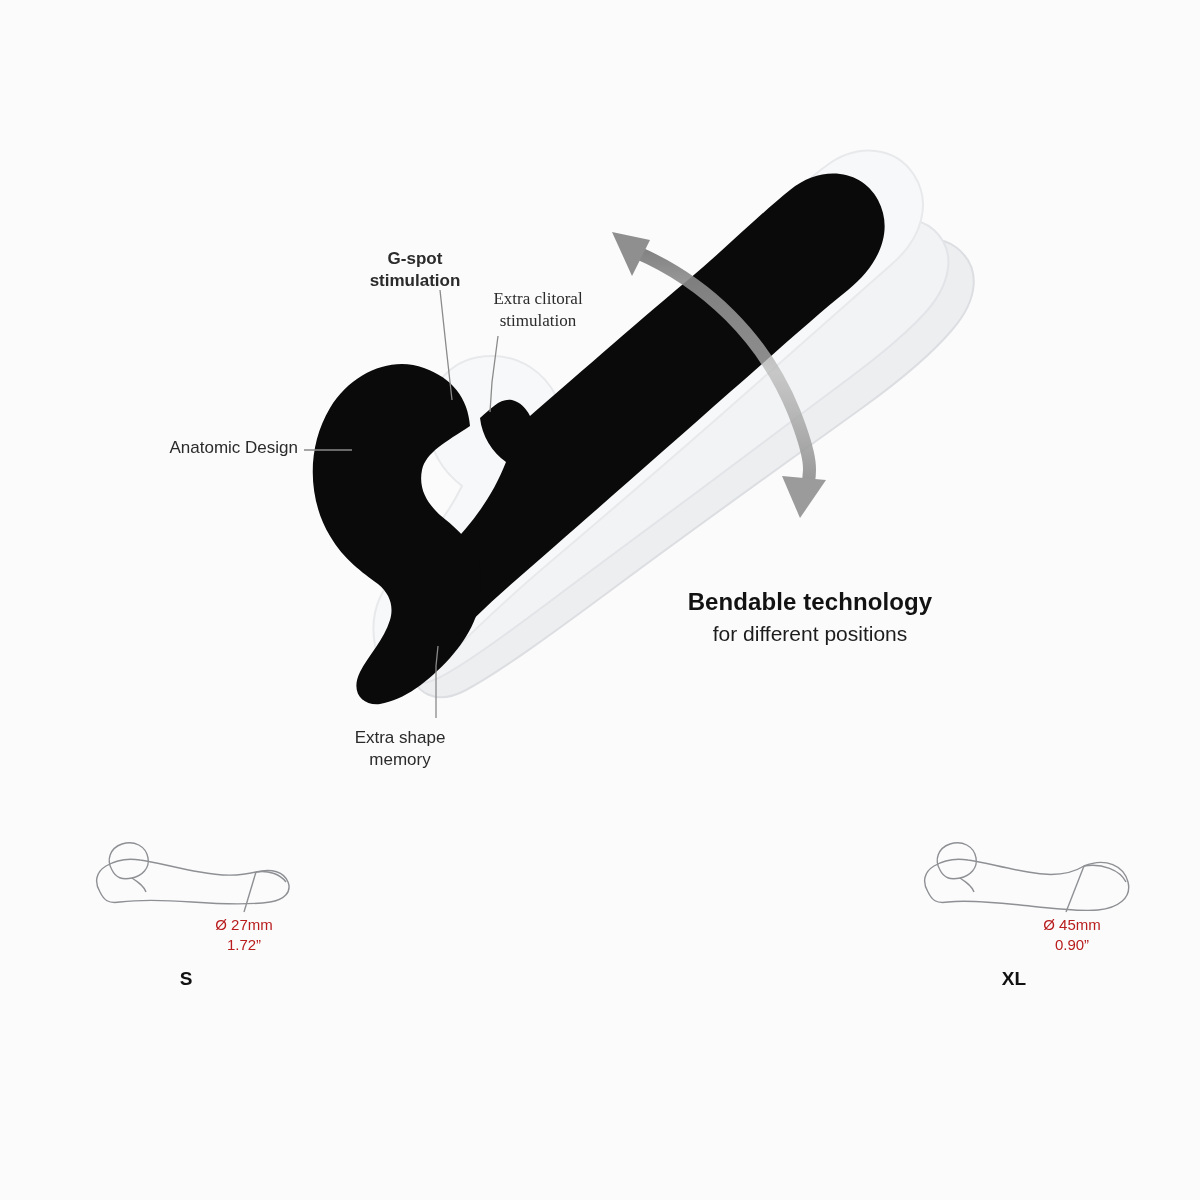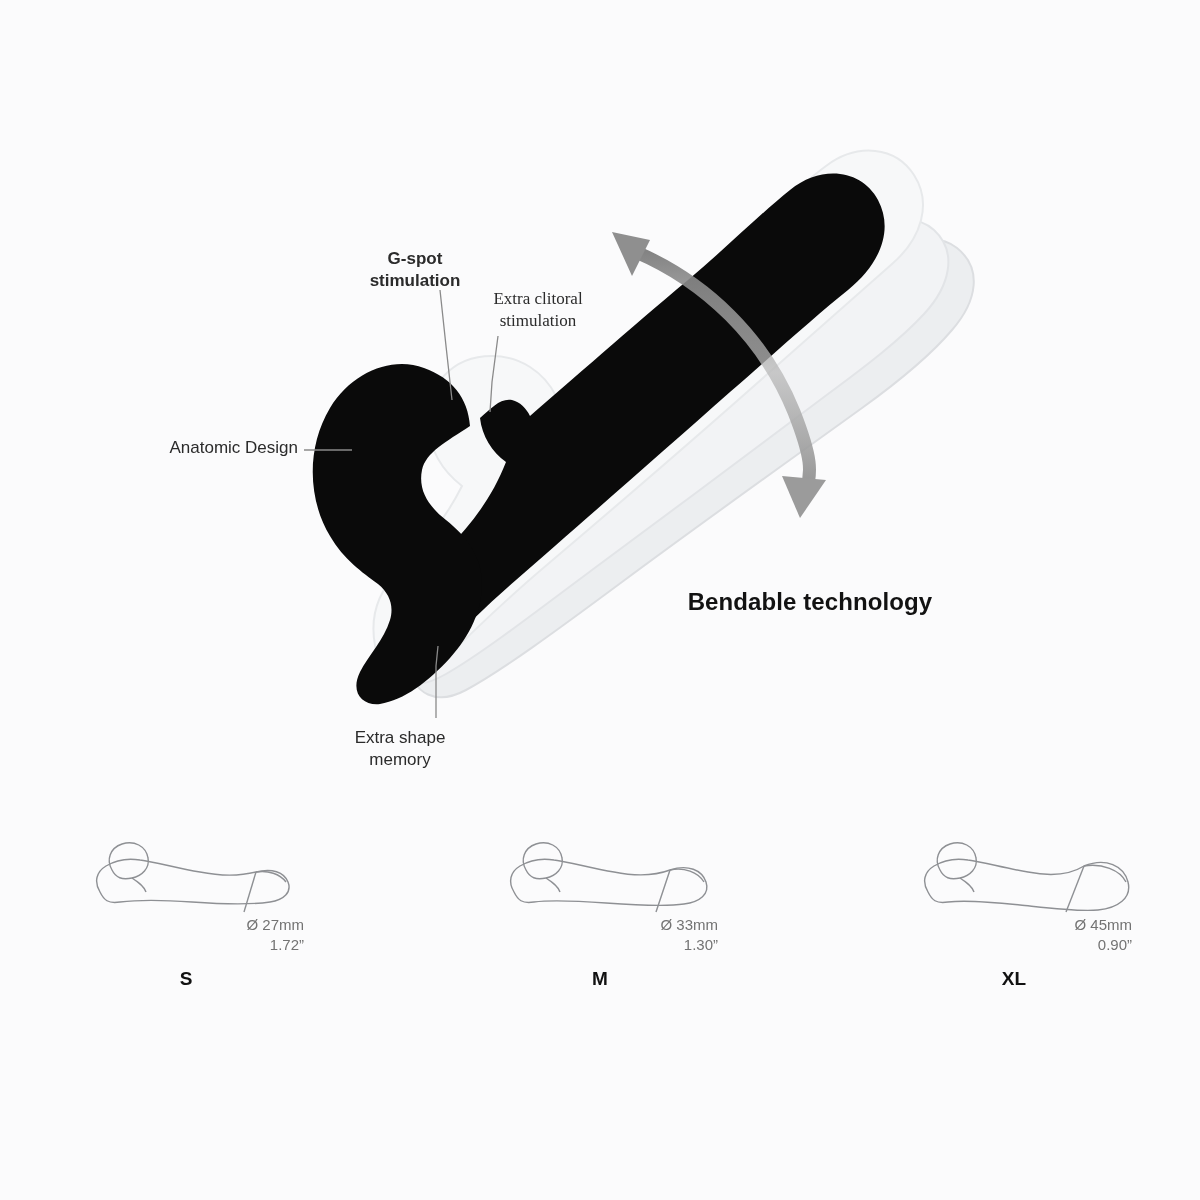--- a/index.html
+++ b/index.html
@@ -89,24 +89,24 @@
   .size-art {
     width: 252px;
     height: 110px;
     position: relative;
   }
   .size-dims {
     position: absolute;
     right: 8px;
     top: 95px;
     width: 120px;
-    text-align: right;
+    text-align: center;
     font-size: 15px;
     line-height: 1.3;
-    color: #737373;
+    color: #b91c1c;
   }
   .size-name {
     position: absolute;
     top: 148px;
     left: 0;
     width: 252px;
     text-align: center;
     font-size: 19px;
     font-weight: bold;
     color: #111;
@@ -226,20 +226,21 @@
 stimulation</div>
 
 <div class="callout-label" id="label-extra">Extra clitoral
 stimulation</div>
 
 <div class="callout-label" id="label-joint">Extra shape
 memory</div>
 
 <div id="bendable-block">
   <div id="bendable-title">Bendable technology</div>
+  <div id="bendable-sub">for different positions</div>
 </div>
 
 <div id="sizes">
 
   <div class="size-cell">
     <div class="size-art">
       <svg viewBox="0 0 252 110" width="252" height="110">
         <g fill="none" stroke="#8e9094" stroke-width="1.4">
           <path d="M40 72
                    C 34 62, 36 52, 46 46
@@ -262,51 +263,20 @@
         </g>
       </svg>
     </div>
     <div class="size-dims">
       <span>Ø 27mm</span><br>
       <span>1.72”</span>
     </div>
     <div class="size-name">S</div>
   </div>
 
-  <div class="size-cell">
-    <div class="size-art">
-      <svg viewBox="0 0 252 110" width="252" height="110">
-        <g fill="none" stroke="#8e9094" stroke-width="1.4">
-          <path d="M40 72
-                   C 34 62, 36 52, 46 46
-                   C 56 40, 68 38, 80 40
-                   C 96 42, 116 48, 140 52
-                   C 160 56, 180 56, 196 50
-                   C 214 44, 228 50, 232 62
-                   C 236 74, 226 82, 210 84
-                   C 190 87, 160 85, 132 83
-                   C 104 81, 76 80, 60 82
-                   C 48 84, 44 80, 40 72 Z"></path>
-          <path d="M52 50
-                   C 46 40, 50 28, 62 24
-                   C 74 20, 86 26, 88 38
-                   C 90 48, 82 56, 72 58
-                   C 62 60, 56 58, 52 50 Z"></path>
-          <path d="M72 58 C 78 62, 84 66, 86 72"></path>
-          <path d="M196 50 C 210 47, 224 52, 230 62"></path>
-          <path d="M196 50 L 182 92"></path>
-        </g>
-      </svg>
-    </div>
-    <div class="size-dims">
-      <span>Ø 33mm</span><br>
-      <span>1.30”</span>
-    </div>
-    <div class="size-name">M</div>
-  </div>
 
 
   <div class="size-cell">
     <div class="size-art">
       <svg viewBox="0 0 252 110" width="252" height="110">
         <g fill="none" stroke="#8e9094" stroke-width="1.4">
           <path d="M40 72
                    C 34 62, 36 52, 46 46
                    C 56 40, 68 38, 80 40
                    C 96 42, 116 48, 140 52

